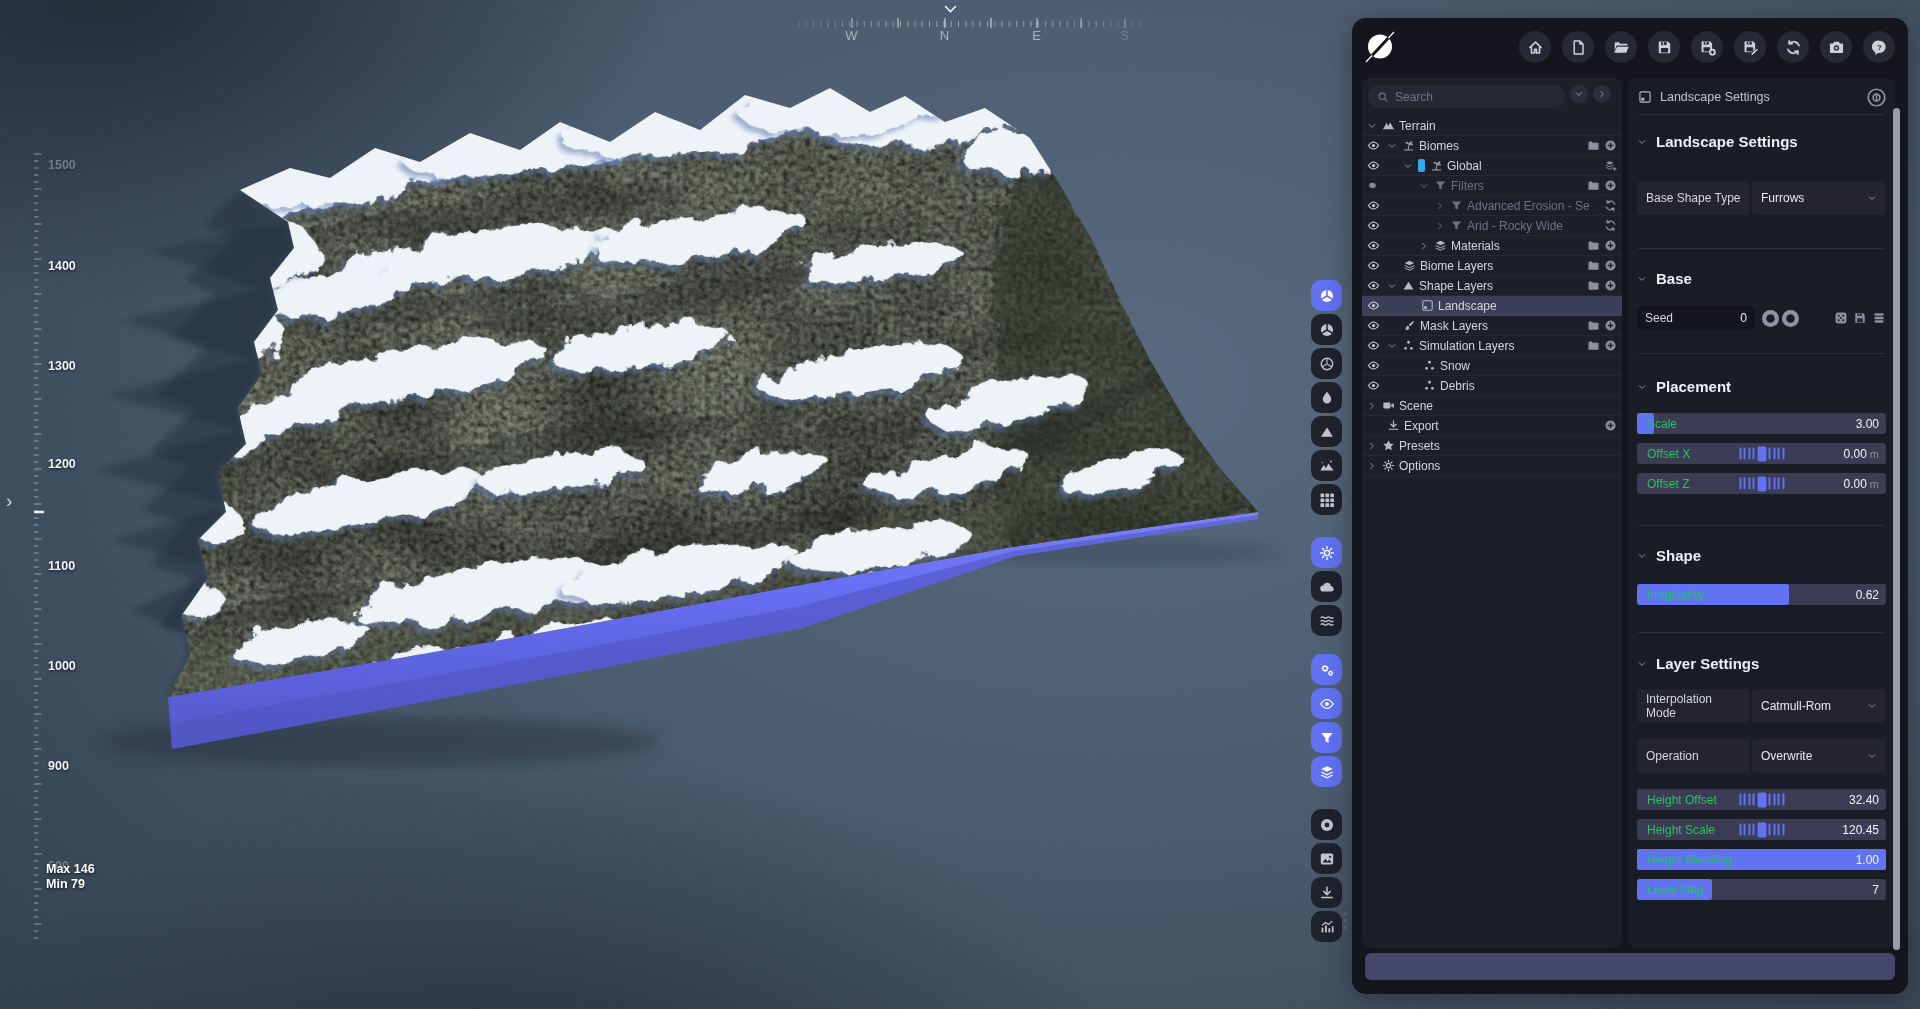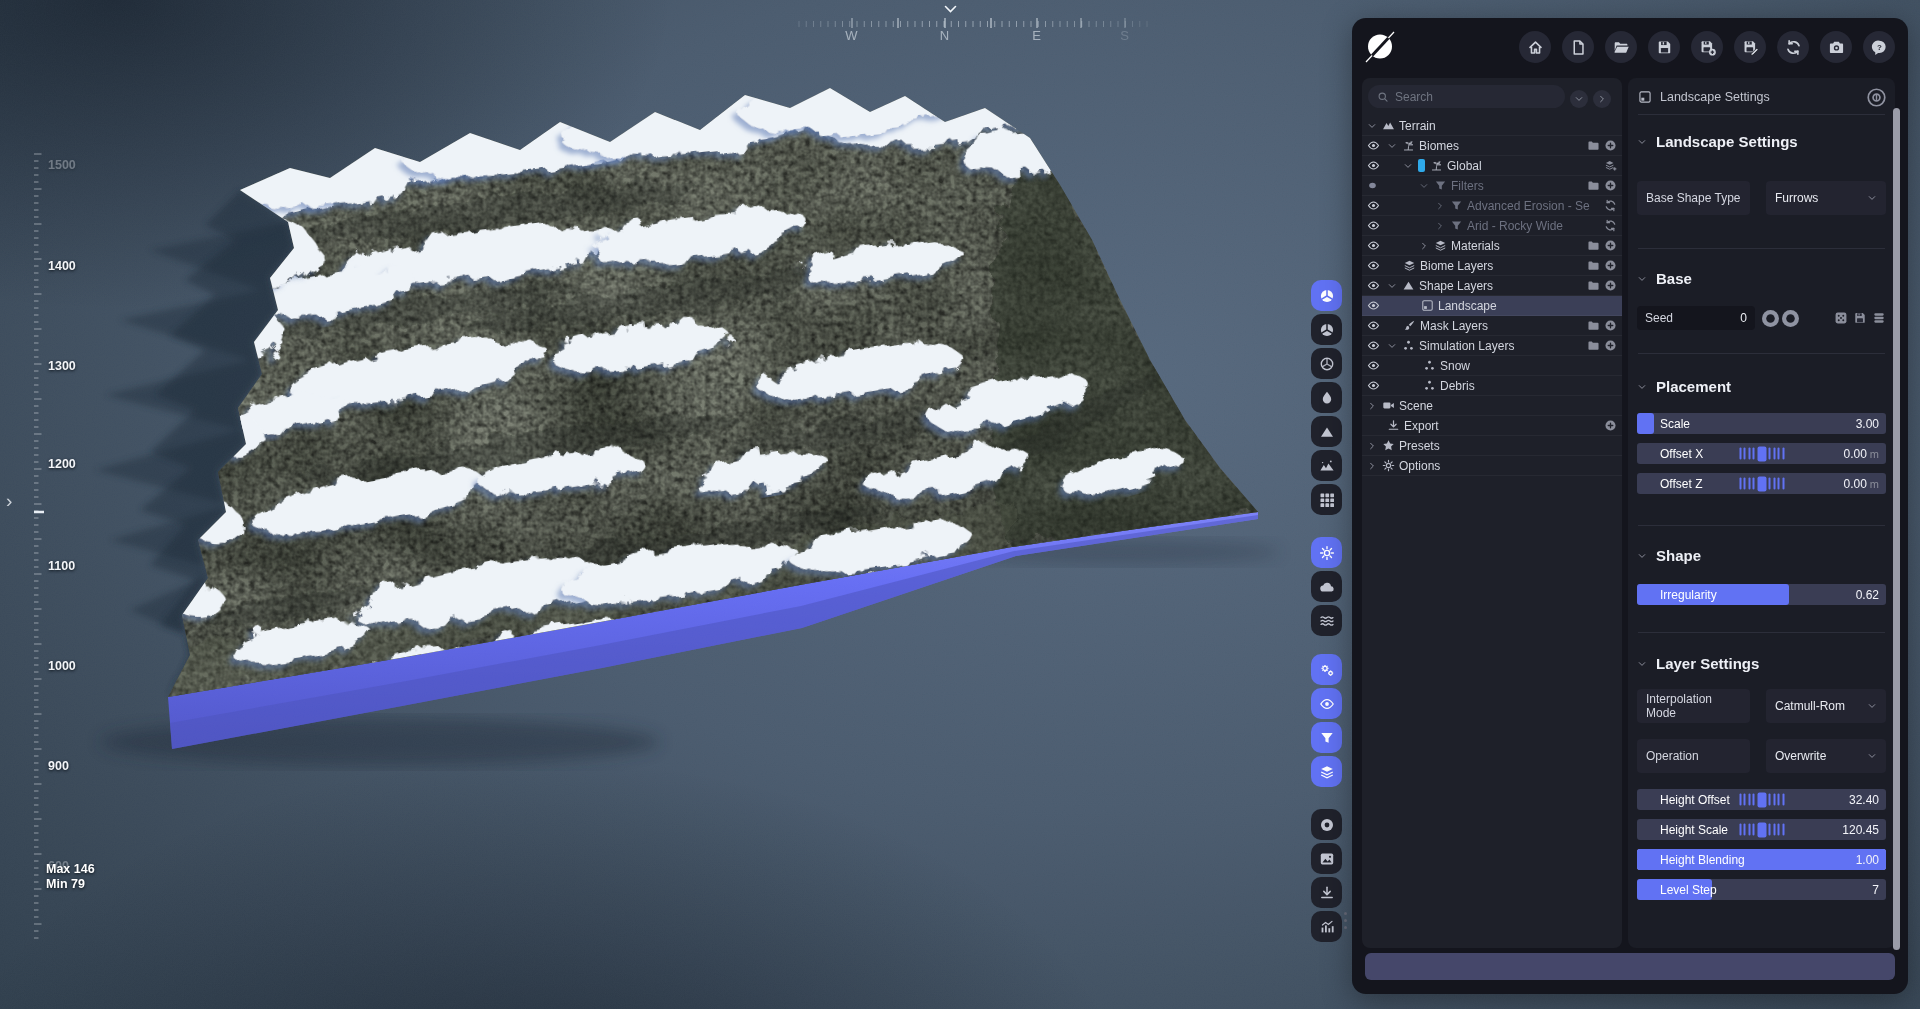--- a/index.html
+++ b/index.html
@@ -31,21 +31,21 @@
 .st-btn.active{background:#6172f3;color:#fff}
 .st-btn svg{width:16px;height:16px}
 
 .panel{position:absolute;left:1352px;top:18px;width:556px;height:976px;background:#14151d;border-radius:14px;box-shadow:0 6px 30px rgba(0,0,0,.35)}
 .logo{position:absolute;left:10px;top:11px;width:36px;height:36px}
 .top-buttons{position:absolute;right:13px;top:13px;display:flex;gap:11px}
 .tb-btn{width:32px;height:32px;border-radius:50%;background:#262835;color:#ccd0d9;display:flex;align-items:center;justify-content:center;cursor:pointer}
 .tb-btn svg{width:17px;height:17px}
 
 .tree-card{position:absolute;left:10px;top:60px;width:260px;height:870px;background:#1e2029;border-radius:8px}
-.search-row{position:absolute;top:7px;left:6px;right:4px;height:23px;display:flex;align-items:flex-end}
+.search-row{position:absolute;top:7px;left:6px;right:4px;height:23px;display:flex;align-items:flex-start}
 .search-box{width:197px;height:23px;background:#262834;border-radius:12px;display:flex;align-items:center;padding:0 9px;gap:6px;color:#6f7480;cursor:text}
 .search-box svg{width:12px;height:12px}
 .search-text{font-size:12px}
 .search-btn{width:18px;height:18px;border-radius:50%;background:#2c2e3b;color:#9aa0ab;display:flex;align-items:center;justify-content:center;margin-left:5px;cursor:pointer}
 .search-btn svg{width:10px;height:10px}
 .tree{position:absolute;top:38px;left:0;right:0}
 .tree-row{height:20px;display:flex;align-items:center;padding:0 5px;border-bottom:1px solid rgba(255,255,255,.045);font-size:12px;color:#d3d6df;cursor:pointer}
 .tree-row.selected{background:#3b3f57}
 .tree-row.dim .t-label,.tree-row.dim .t-icon,.tree-row.dim .t-chevron{color:#6d7180}
 .eye-slot{width:20px;flex:0 0 auto;color:#c9ccd6;display:flex;align-items:center}
@@ -65,36 +65,36 @@
 .settings-card{position:absolute;left:276px;top:60px;width:267px;height:870px;background:#1b1d26;border-radius:8px}
 .s-header{position:absolute;top:8px;left:10px;right:8px;height:22px;display:flex;align-items:center;gap:8px;color:#c2c5cf}
 .s-header-icon{display:flex;color:#b7bac6}.s-header-icon svg{width:14px;height:14px}
 .s-title{font-size:12.5px}
 .s-toggle{margin-left:auto;width:21px;height:21px;color:#8f92a0;cursor:pointer}
 .s-toggle svg{width:21px;height:21px}
 .s-div{position:absolute;left:10px;right:10px;border-top:1px solid #2c2e3a}
 .sec{position:absolute;left:9px;right:9px}
 .sec-title{display:flex;align-items:center;gap:9px;color:#eef0f6;font-size:15px;font-weight:bold;cursor:pointer}
 .sec-title svg{width:10px;height:10px;color:#9a9daa}
-.row-dd{height:34px;display:flex;gap:16px;margin-bottom:16px}
+.row-dd{height:34px;display:flex;gap:2px;margin-bottom:16px}
 .dd-label{width:113px;background:#232430;border-radius:4px;display:flex;align-items:center;padding:0 9px;font-size:12px;color:#d5d7e1}
 .dd-value{flex:1;background:#232430;border-radius:4px;display:flex;align-items:center;justify-content:space-between;padding:0 9px;font-size:12px;color:#e9ebf1;cursor:pointer}
 .dd-value svg{width:10px;height:10px;color:#9a9daa}
 .row-seed{height:24px;display:flex;align-items:center}
 .seed-box{width:118px;height:24px;background:#14151d;border-radius:4px;display:flex;justify-content:space-between;align-items:center;padding:0 8px;font-size:12px;cursor:pointer}
 .seed-label{color:#d5d7e1}.seed-value{color:#eceef3}
 .circ-btn{width:17px;height:17px;border-radius:50%;background:#8f93a2;color:#1b1d26;display:flex;align-items:center;justify-content:center;cursor:pointer}
 .circ-btn svg{width:11px;height:11px}
 .ml7{margin-left:7px}.ml3{margin-left:3px}
 .seed-icons{margin-left:auto;display:flex;gap:5px;color:#8b8e9b}
 .seed-icons span{display:flex;cursor:pointer}.seed-icons svg{width:14px;height:14px}
 .row-slider{height:21px;background:#3a3d54;border-radius:3px;position:relative;margin-bottom:9px;font-size:12px;cursor:ew-resize}
 .row-slider.outlined{box-shadow:inset 0 0 0 1.5px #97a0fa}
 .sl-fill{position:absolute;left:0;top:0;bottom:0;background:#6172f3;border-radius:3px}
-.sl-label{position:absolute;left:23px;top:50%;transform:translateY(-50%);color:#ffffff;z-index:1;white-space:nowrap}
+.sl-label{position:absolute;left:10px;top:50%;transform:translateY(-50%);color:#22c55e;z-index:1;white-space:nowrap}
 .sl-value{position:absolute;right:7px;top:50%;transform:translateY(-50%);color:#f3f4f9;z-index:1;display:flex;align-items:baseline}
 .sl-unit{color:#8a8d99;margin-left:3px;font-size:11px}
 .sl-scrub{position:absolute;left:50%;top:50%;transform:translate(-50%,-50%);display:flex;align-items:center;gap:2.5px}
 .sl-scrub i{display:block;width:2px;height:12px;background:#6172f3;border-radius:1px}
 .sl-scrub i.block{width:9px;height:15px;border-radius:2px}
 .status-bar{position:absolute;left:13px;bottom:14px;width:530px;height:27px;background:#45476a;border-radius:6px}
 .scrollbar{position:absolute;left:541px;top:90px;width:7px;height:842px;background:#9a9ca8;border-radius:4px;cursor:pointer}
 .resize-dots{position:absolute;left:-8px;top:894px;display:flex;flex-direction:column;gap:4px}
 .resize-dots b{width:3px;height:3px;border-radius:50%;background:#5c5f6c}
 </style>

